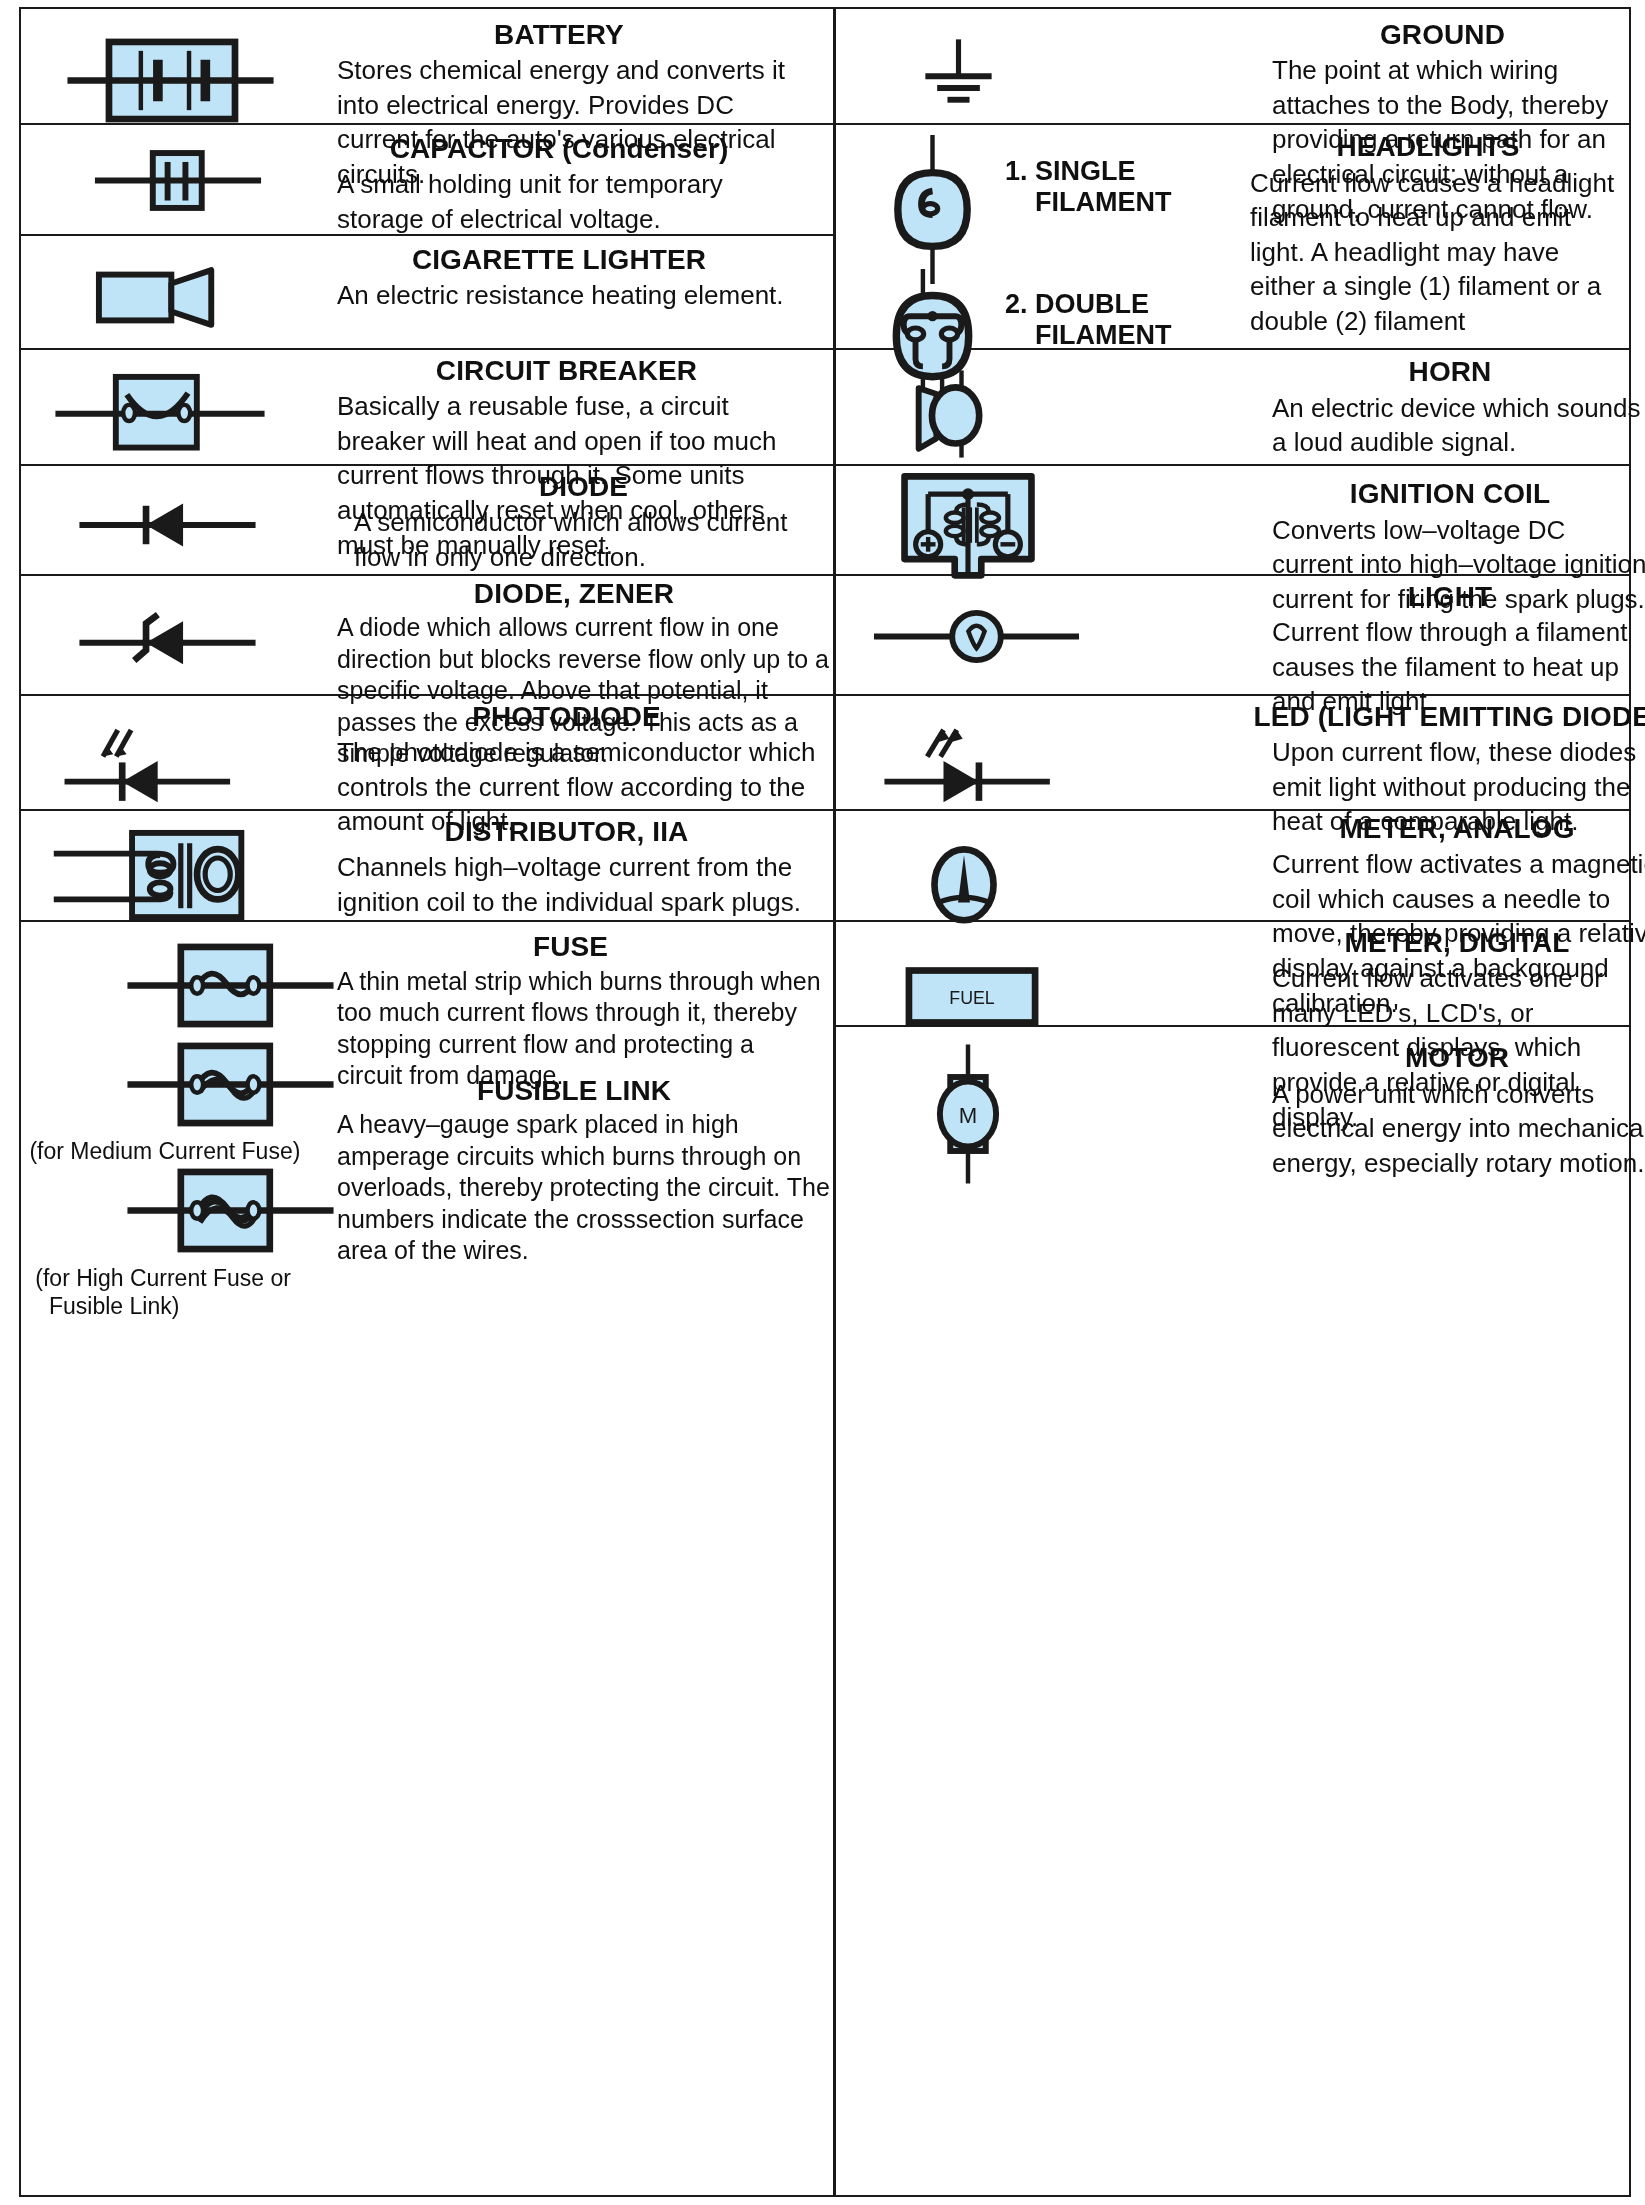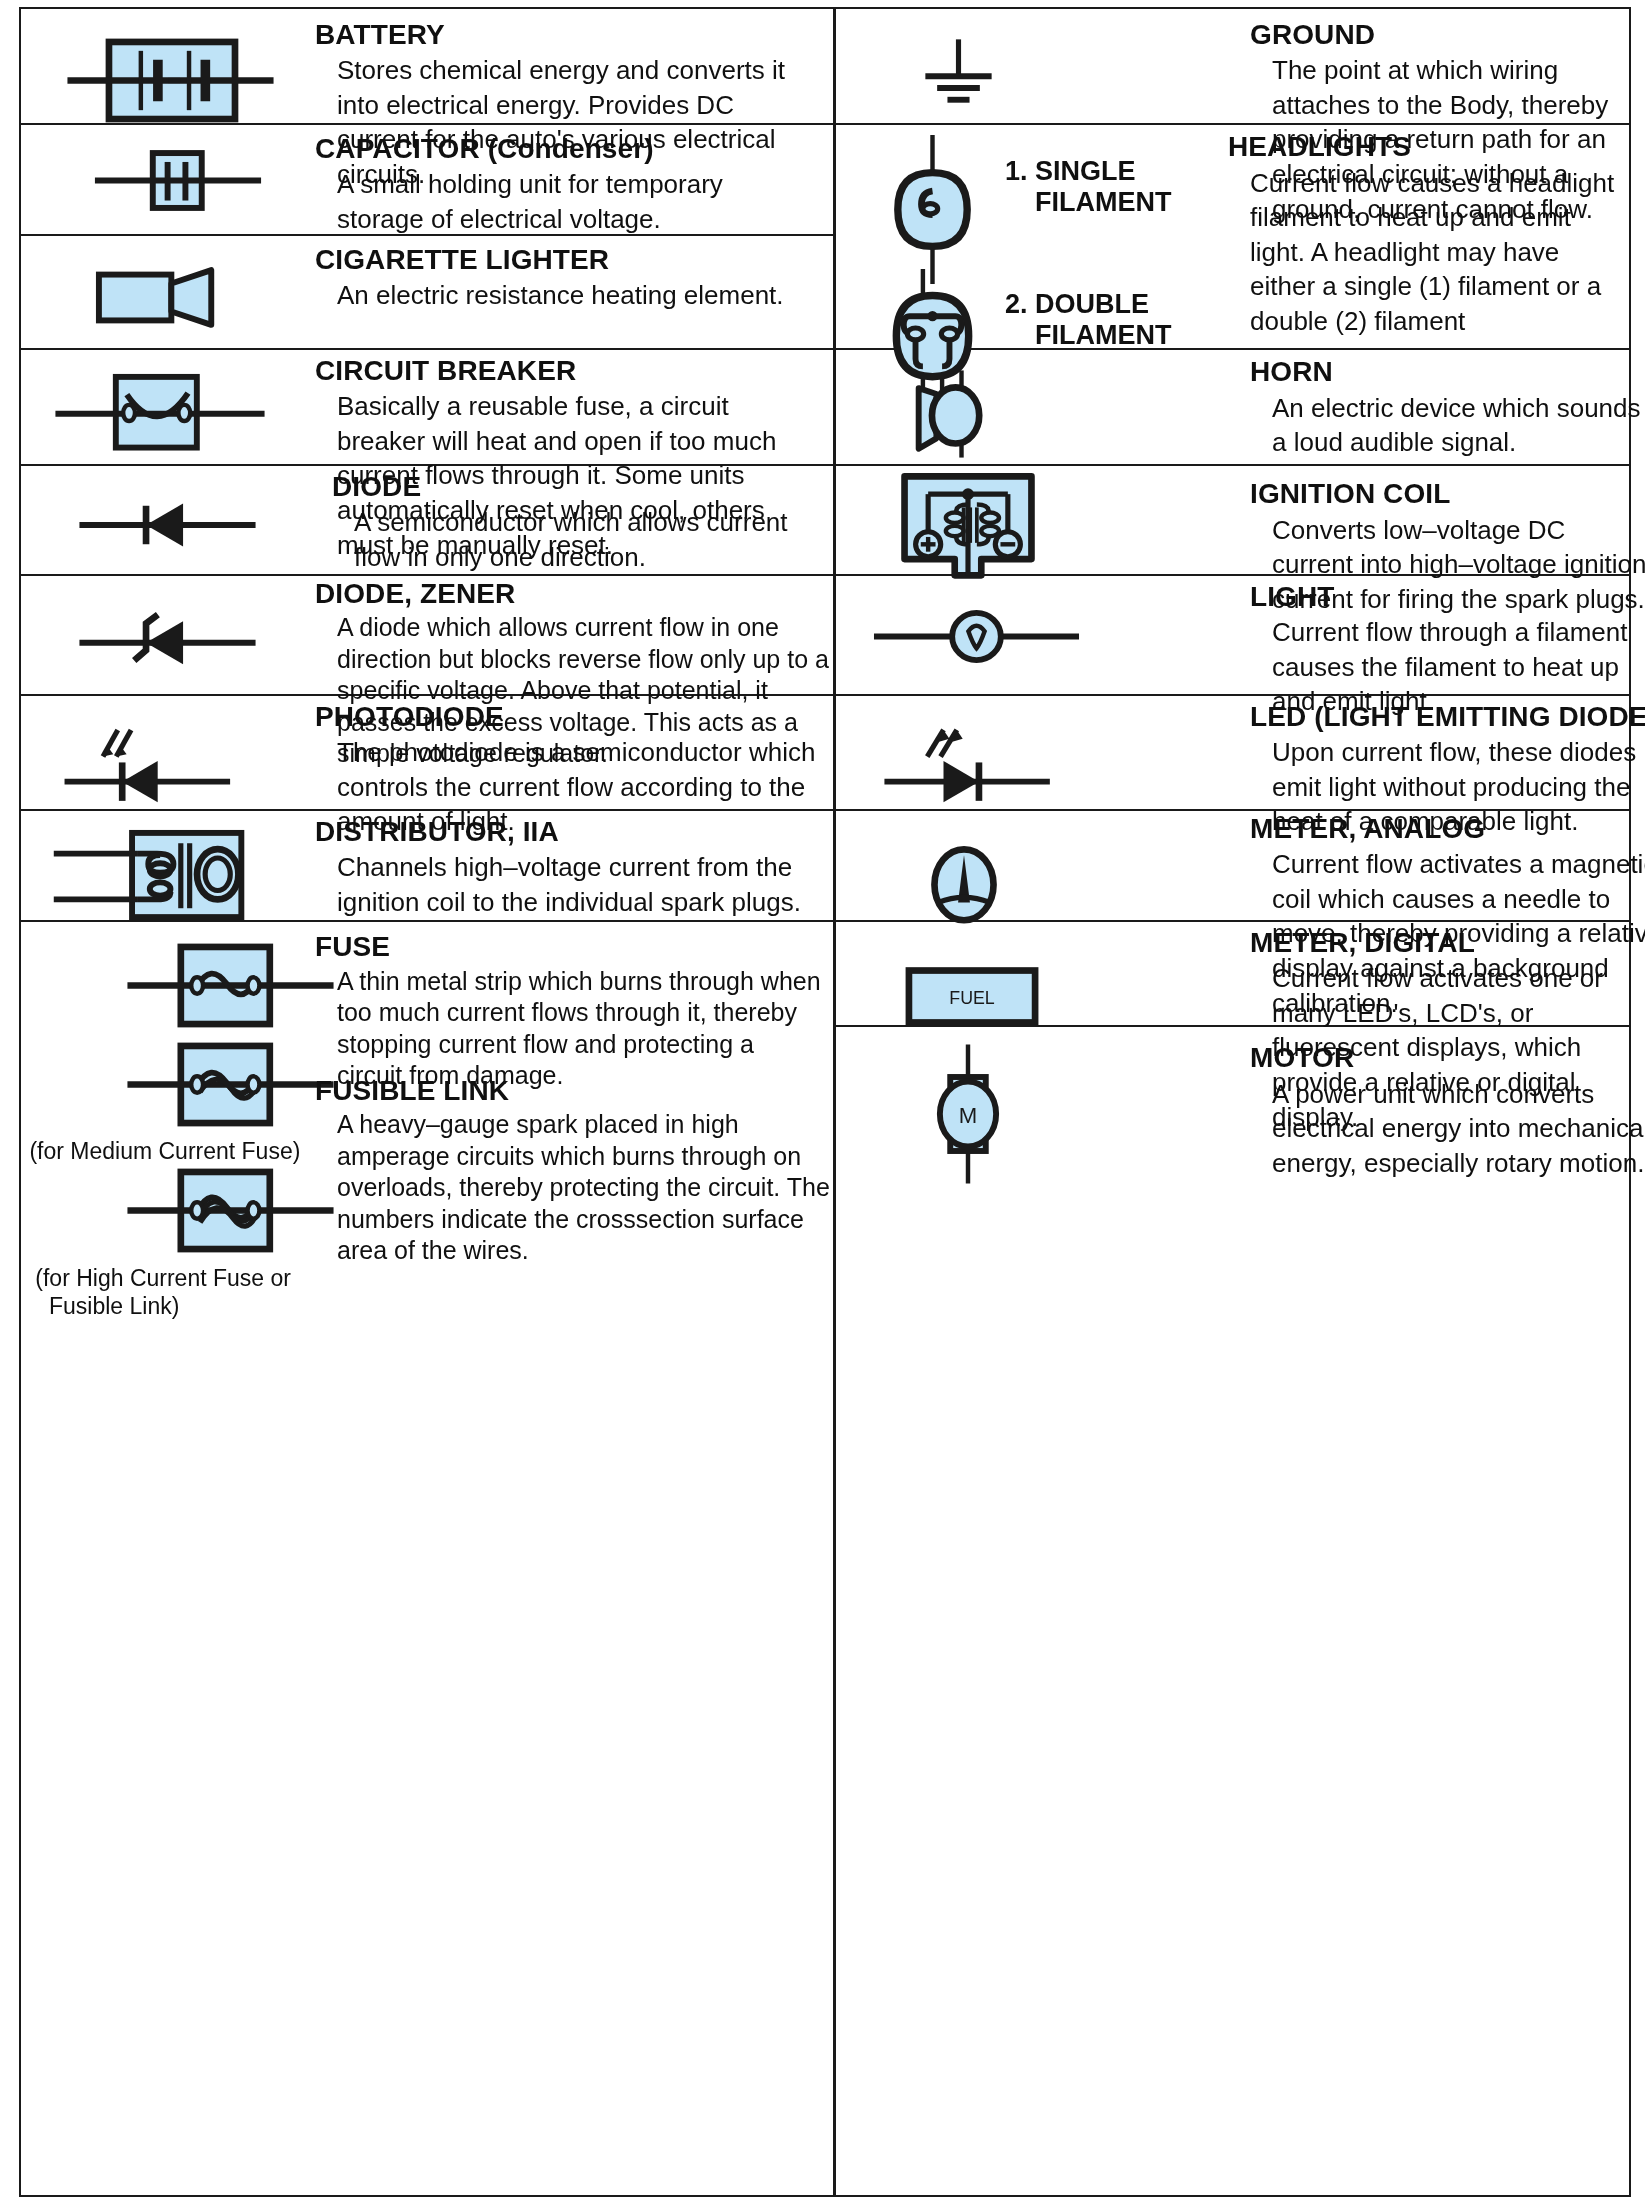--- a/index.html
+++ b/index.html
@@ -42,20 +42,21 @@
     left: 0; top: 0;
   }
   .txt { position: absolute; }
   .title {
     font-size: 28px;
     font-weight: bold;
     color: #101010;
     letter-spacing: 0.1px;
     white-space: nowrap;
     line-height: 1.08;
+    text-align: center;
   }
   .body {
     font-size: 26px;
     color: #101010;
     line-height: 1.33;
     margin-top: 3px;
     margin-left: 22px;
   }
   .body.tight { line-height: 1.26; font-size: 25px; }
   .sublabel {

